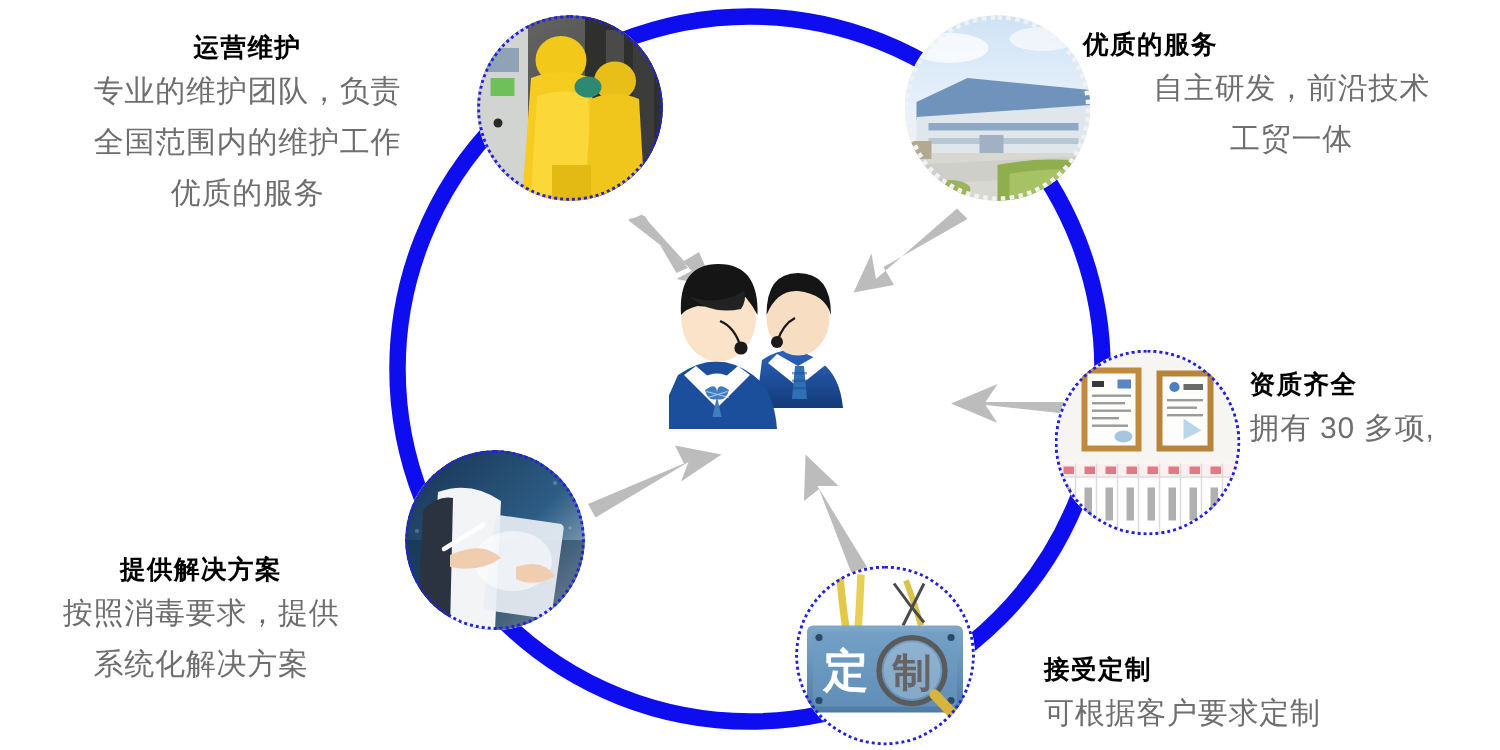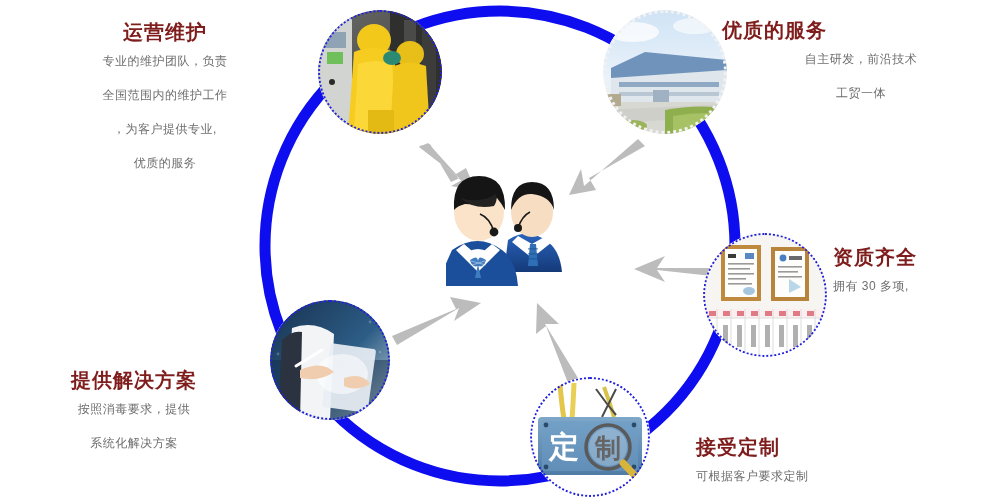--- a/index.html
+++ b/index.html
@@ -33,29 +33,29 @@
     border:2px dotted #2222dd;
     box-sizing:border-box;
     pointer-events:none;
   }
   .node.white-dash .dashring{border:3px dotted #f2f2f2;}
 
   
   .block{position:absolute;}
   .block .title{
     font-weight:bold;
-    color:#7f1d1d;
-    font-size:20px;
+    color:#000000;
+    font-size:17px;
     line-height:24px;
     letter-spacing:1px;
     white-space:nowrap;
   }
   .block .desc{
     color:#6e6e6e;
-    font-size:12px;
+    font-size:20px;
     line-height:34px;
     letter-spacing:.5px;
     white-space:nowrap;
   }
   .ta-l{text-align:left;}
   .ta-c{text-align:center;}
 
   
   .people{position:absolute;left:446px;top:140px;width:120px;height:160px;}
 </style>
@@ -337,21 +337,20 @@
         <circle cx="48" cy="92" r="4.4" fill="#1a1a1a"></circle>
         <path d="M48,92 q-4,-14 -14,-18" stroke="#1a1a1a" stroke-width="1.6" fill="none"></path>
       </g>
     </svg>
   </div>
 
   <div class="block ta-c" style="left:10px;top:20px;width:310px;">
     <div class="title">运营维护</div>
     <div class="desc">专业的维护团队，负责</div>
     <div class="desc">全国范围内的维护工作</div>
-    <div class="desc">，为客户提供专业,</div>
     <div class="desc">优质的服务</div>
   </div>
 
   <div class="block" style="left:722px;top:18px;width:278px;">
     <div class="title ta-l">优质的服务</div>
     <div class="desc ta-c">自主研发，前沿技术</div>
     <div class="desc ta-c">工贸一体</div>
   </div>
 
   <div class="block ta-l" style="left:833px;top:245px;width:167px;">

